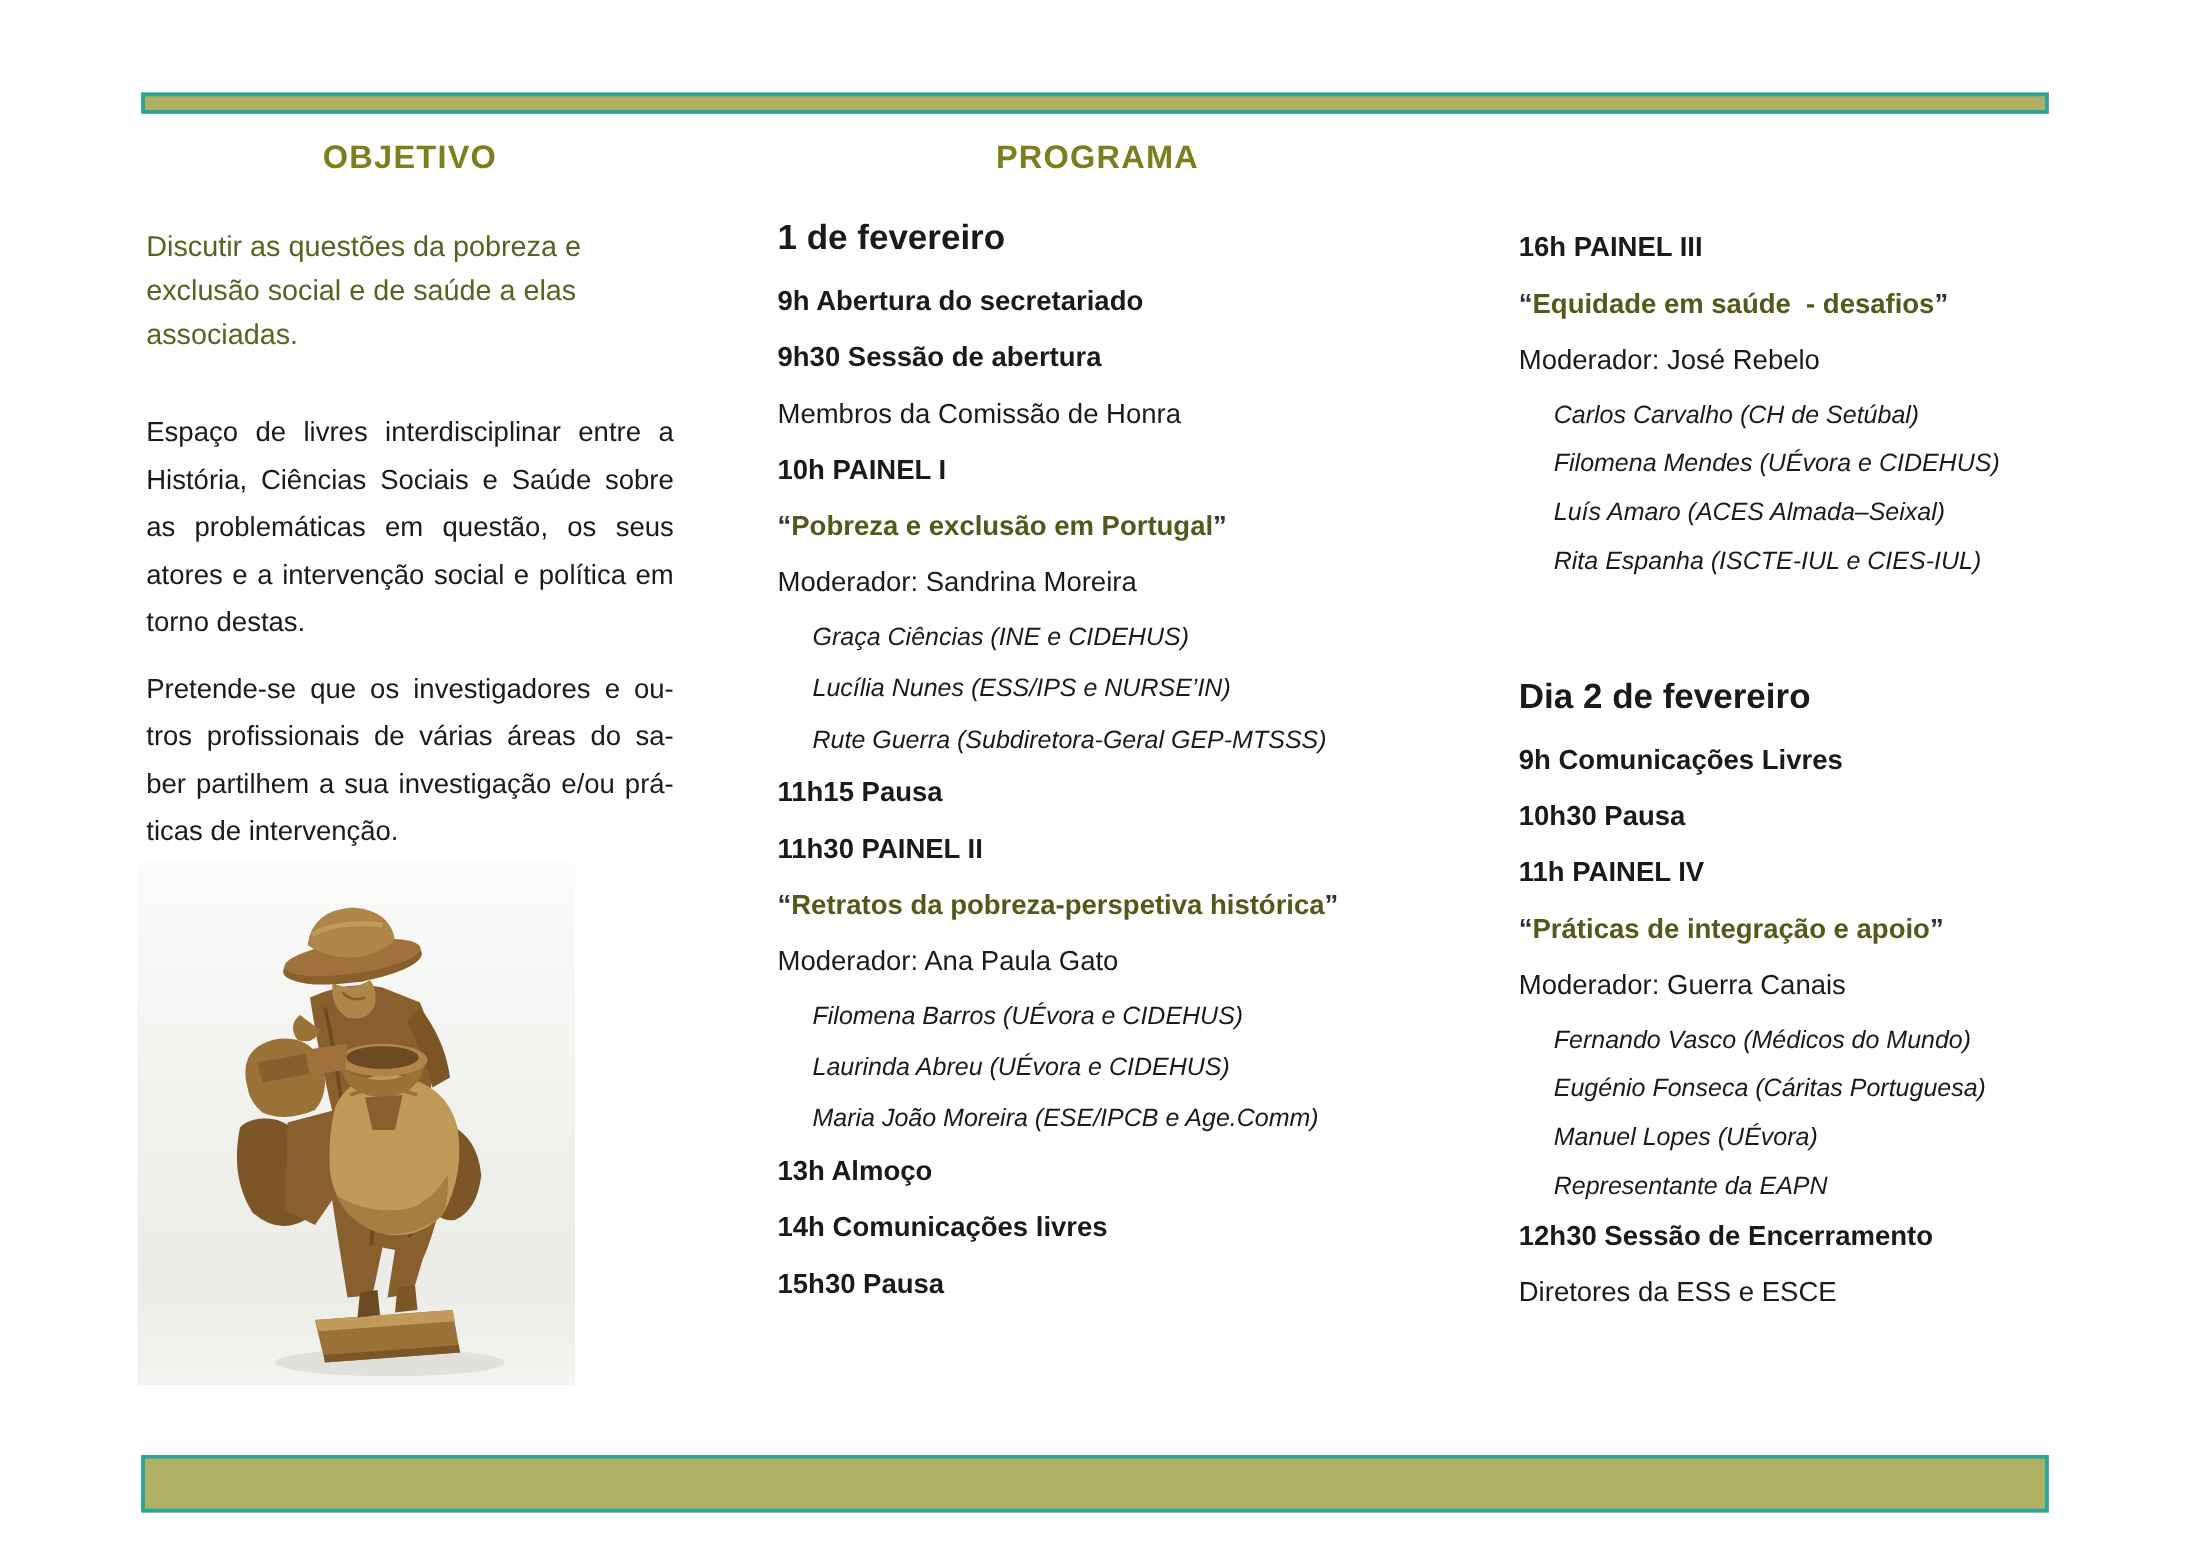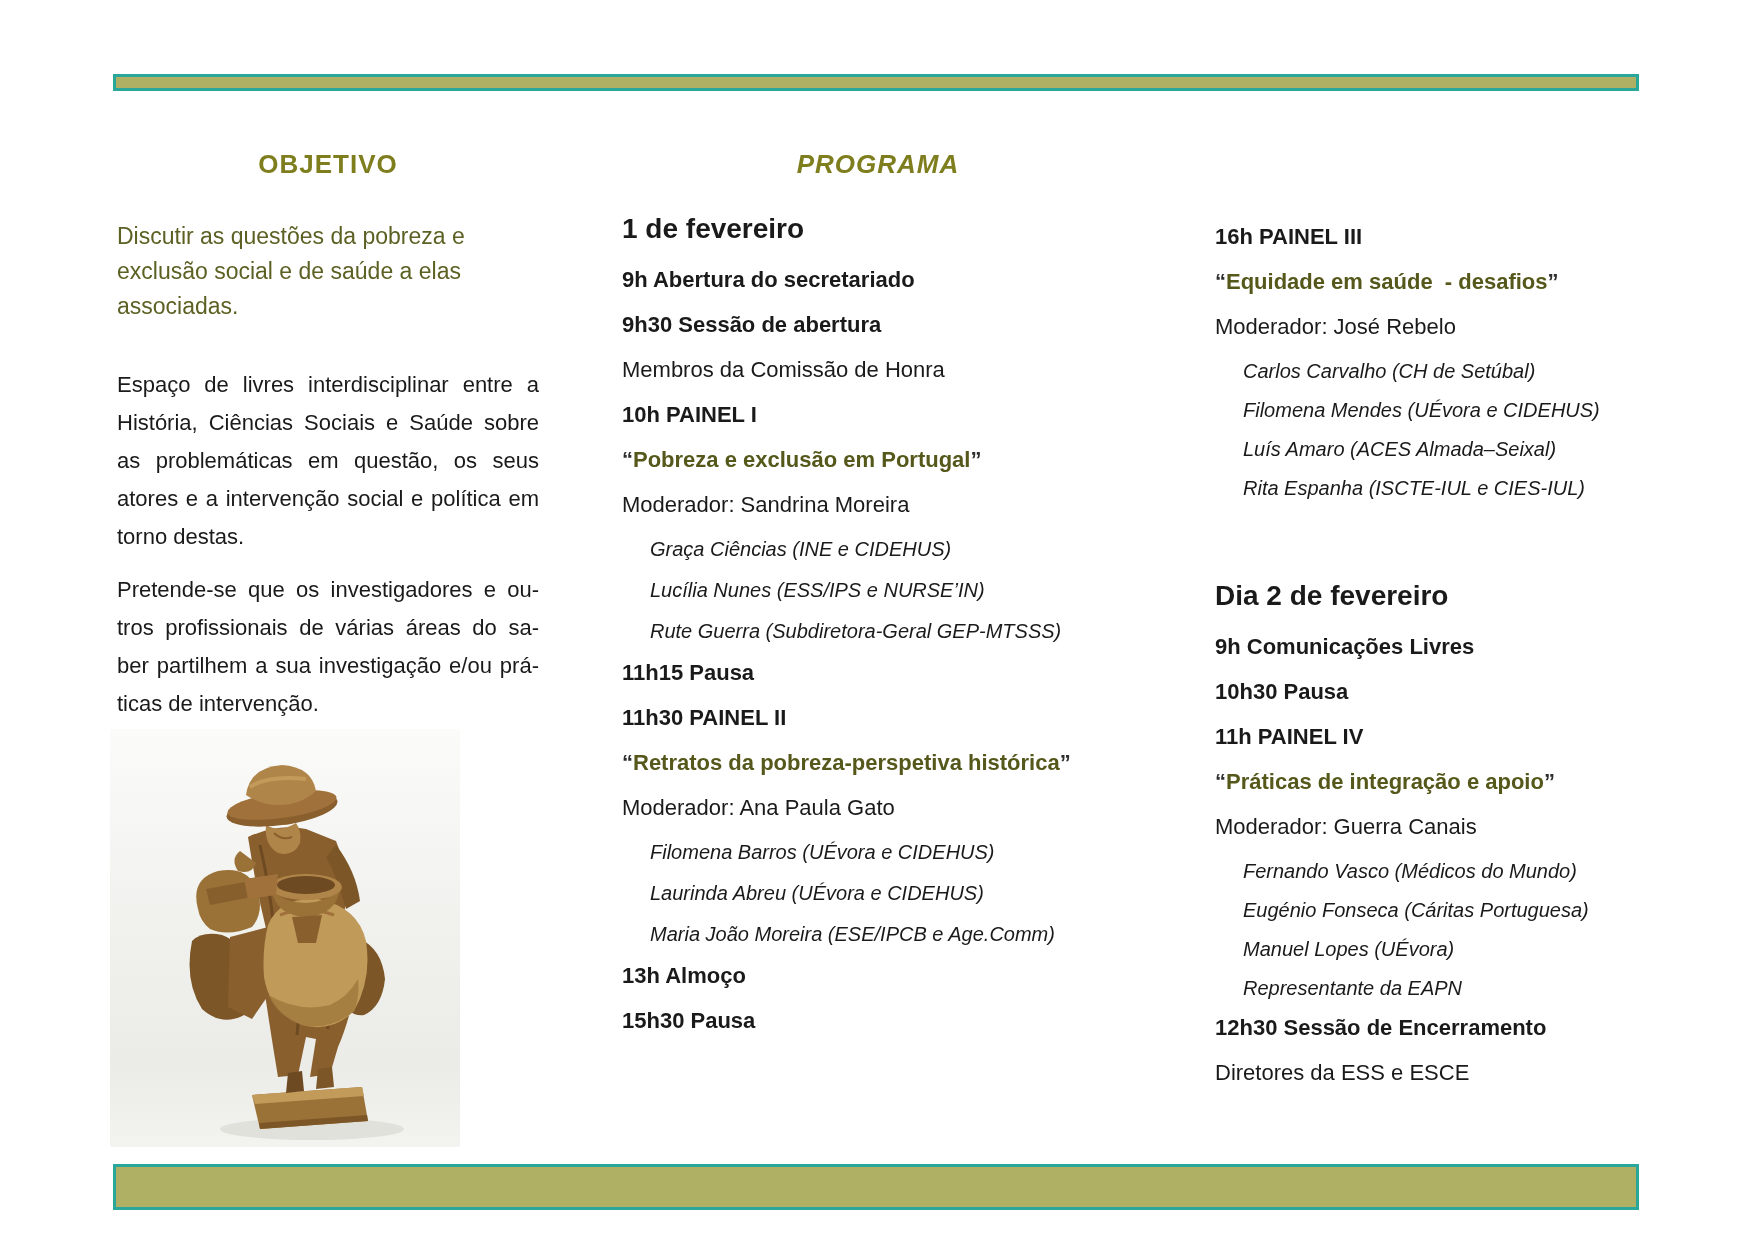--- a/index.html
+++ b/index.html
@@ -12,31 +12,31 @@
 
   
   .bar {
     position:absolute; left:113px; width:1526px;
     background:#b0b065; border:3px solid #2aa79a;
   }
   .bar.top    { top:74px;   height:17px; }
   .bar.bottom { top:1164px; height:46px; }
 
   
-  .col { position:absolute;margin-top:39px; }
+  .col { position:absolute; }
   .col-left { left:117px; top:110px; width:422px; }
   .col-mid  { left:622px; top:110px; width:512px; }
   .col-right{ left:1215px; top:185px; width:430px; }
 
   .sec-title {
     font-size:26px; line-height:30px; font-weight:bold;
     color:#7e7e1f; text-align:center; letter-spacing:1px;
   }
   .col-left  .sec-title { margin-bottom:40px; }
-  .col-mid   .sec-title { margin-bottom:34px;font-style:italic; }
+  .col-mid   .sec-title { margin-bottom:34px; }
 
   
   .intro { color:#5c6022; font-size:23px; line-height:35px; margin-bottom:42px; }
   .bodypar { font-size:22px; line-height:38px; color:#1a1a1a; }
   .bodypar .jline { text-align:justify; text-align-last:justify; }
   .bodypar .jlast { text-align:left; }
   .par1 { margin-bottom:15px; }
   .par2 { margin-bottom:6px; }
 
   
@@ -161,20 +161,21 @@
     <div class="sline b">11h15 Pausa</div>
     <div class="sline b">11h30 PAINEL II</div>
 
     <div class="ptitle"><span class="q">“</span><span>Retratos da pobreza-perspetiva histórica</span><span class="q">”</span></div>
     <div class="sline">Moderador: Ana Paula Gato</div>
     <div class="speaker">Filomena Barros (UÉvora e CIDEHUS)</div>
     <div class="speaker">Laurinda Abreu (UÉvora e CIDEHUS)</div>
     <div class="speaker">Maria João Moreira (ESE/IPCB e Age.Comm)</div>
 
     <div class="sline b">13h Almoço</div>
+    <div class="sline b">14h Comunicações livres</div>
     <div class="sline b">15h30 Pausa</div>
   </section>
 
   <section class="col col-right">
     <div class="sline b">16h PAINEL III</div>
 
     <div class="ptitle"><span class="q">“</span><span>Equidade em saúde&nbsp; - desafios</span><span class="q">”</span></div>
     <div class="sline">Moderador: José Rebelo</div>
     <div class="speaker">Carlos Carvalho (CH de Setúbal)</div>
     <div class="speaker">Filomena Mendes (UÉvora e CIDEHUS)</div>

